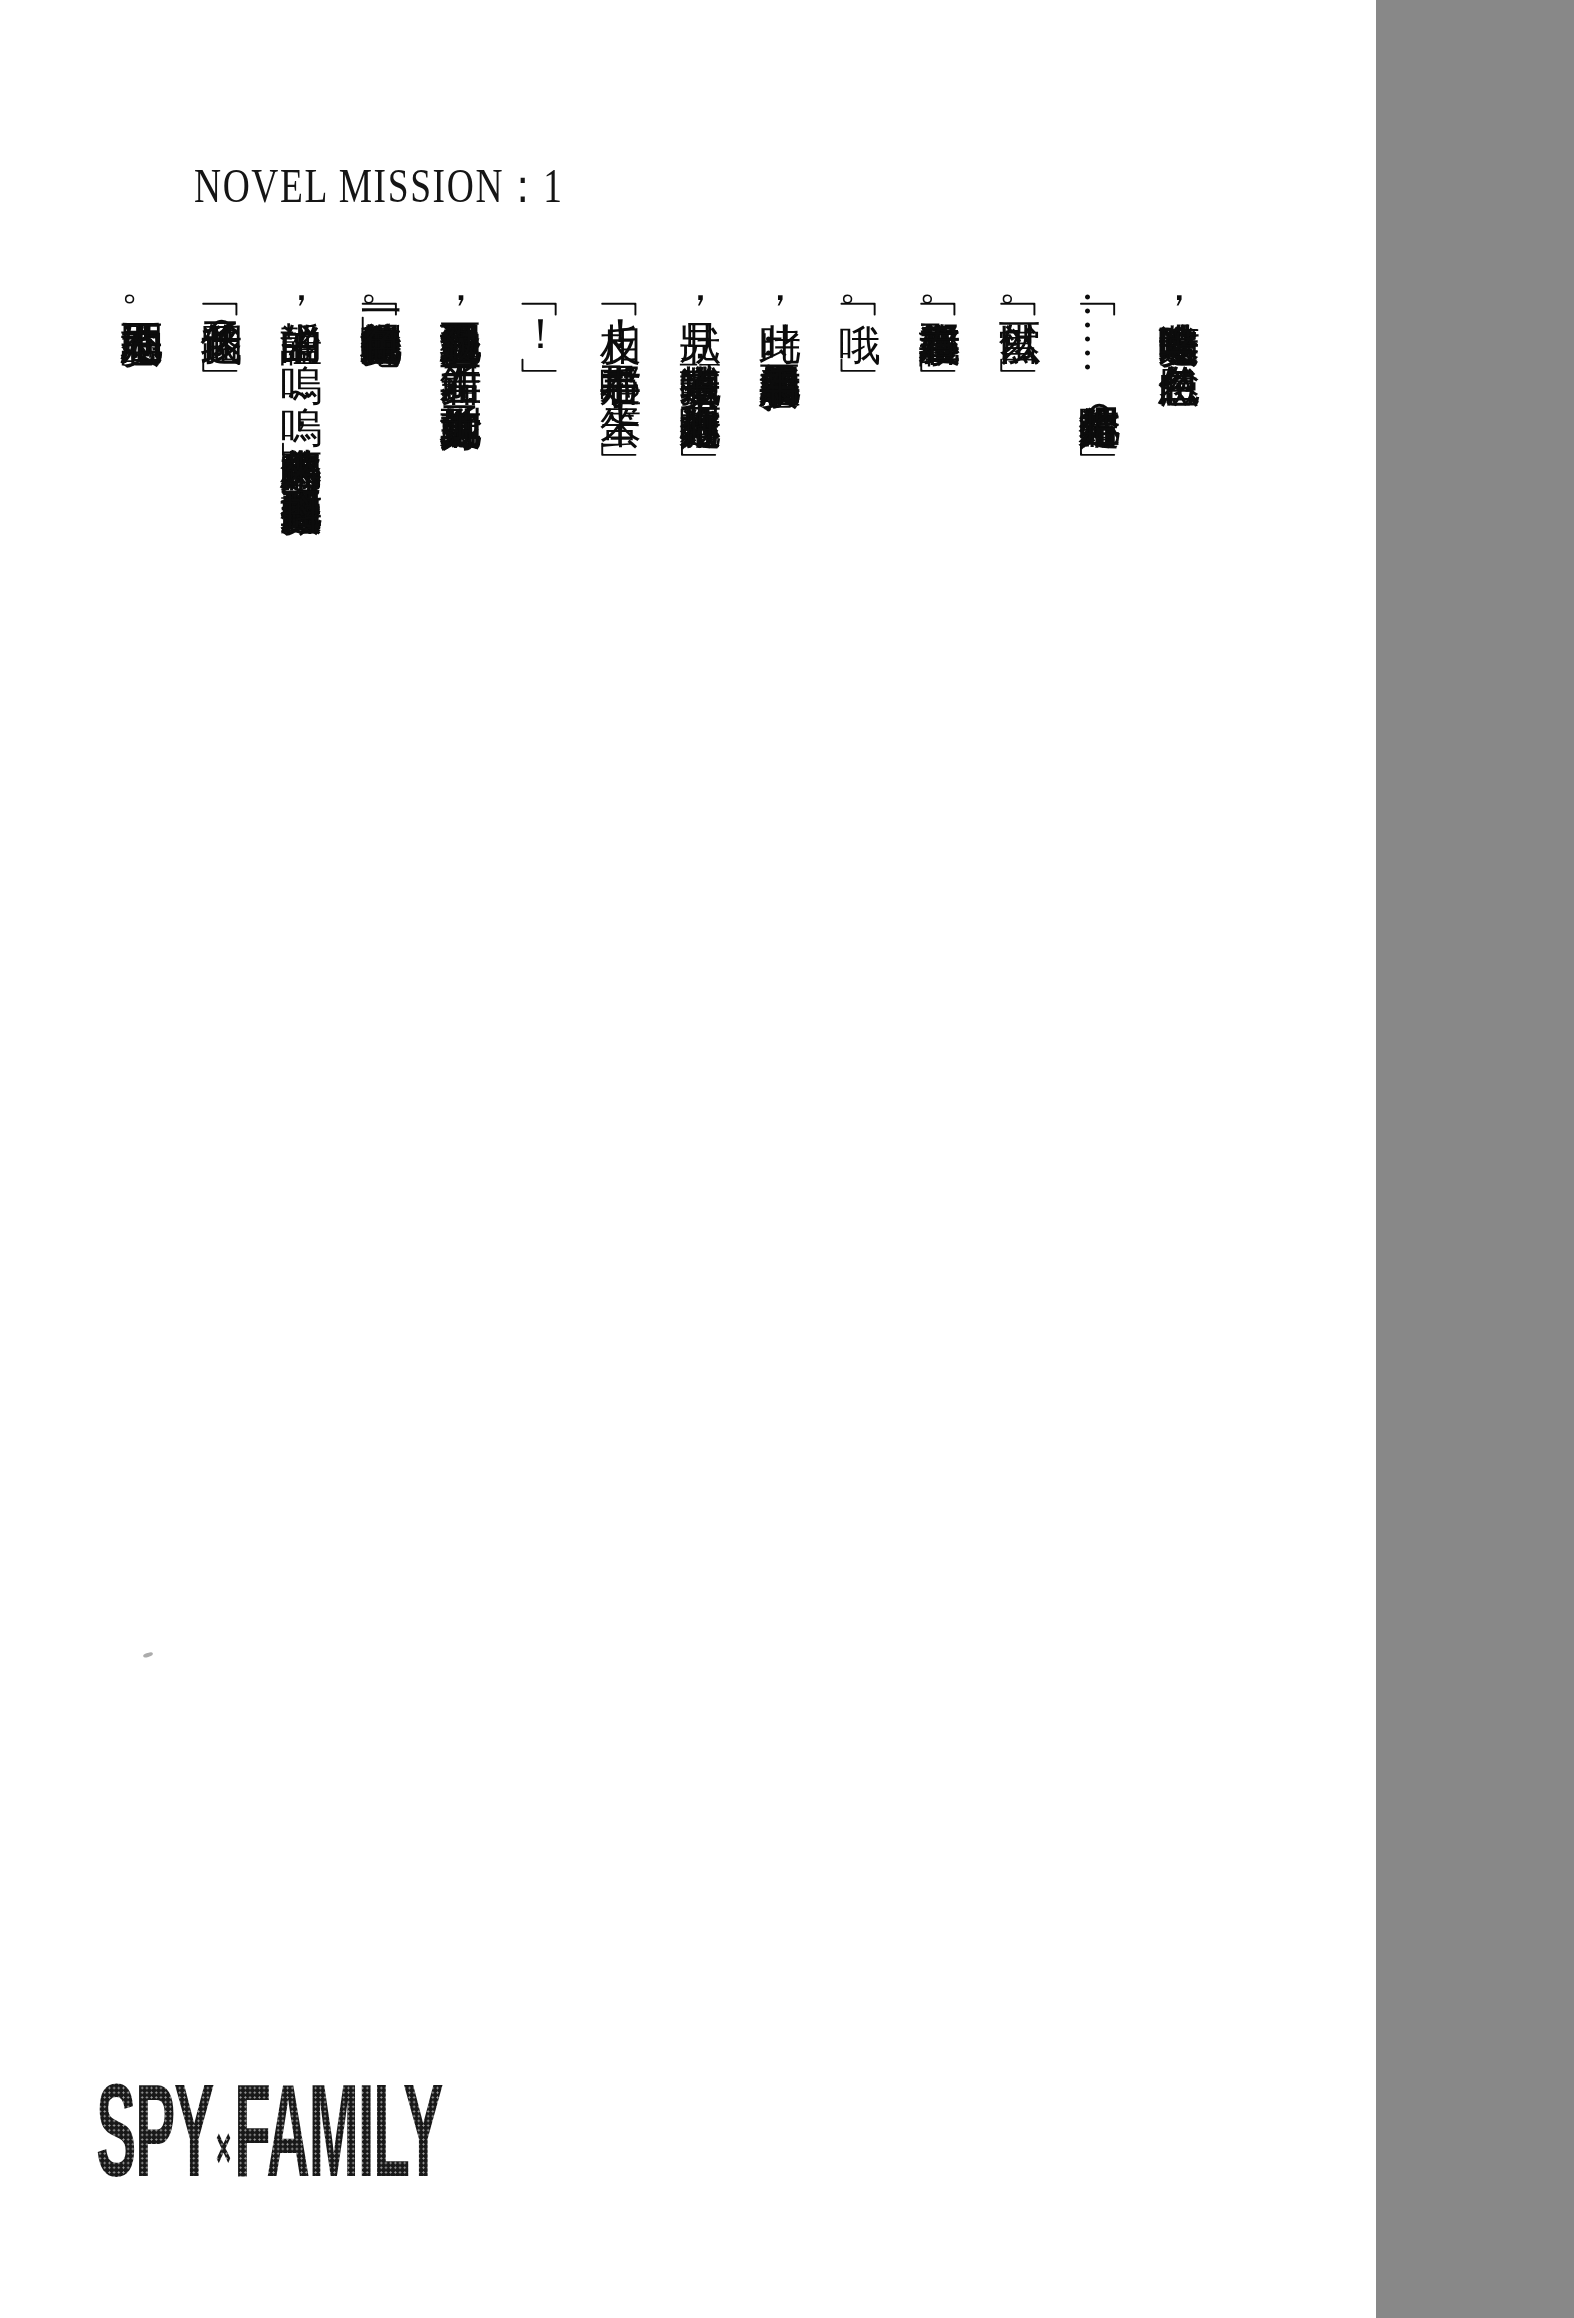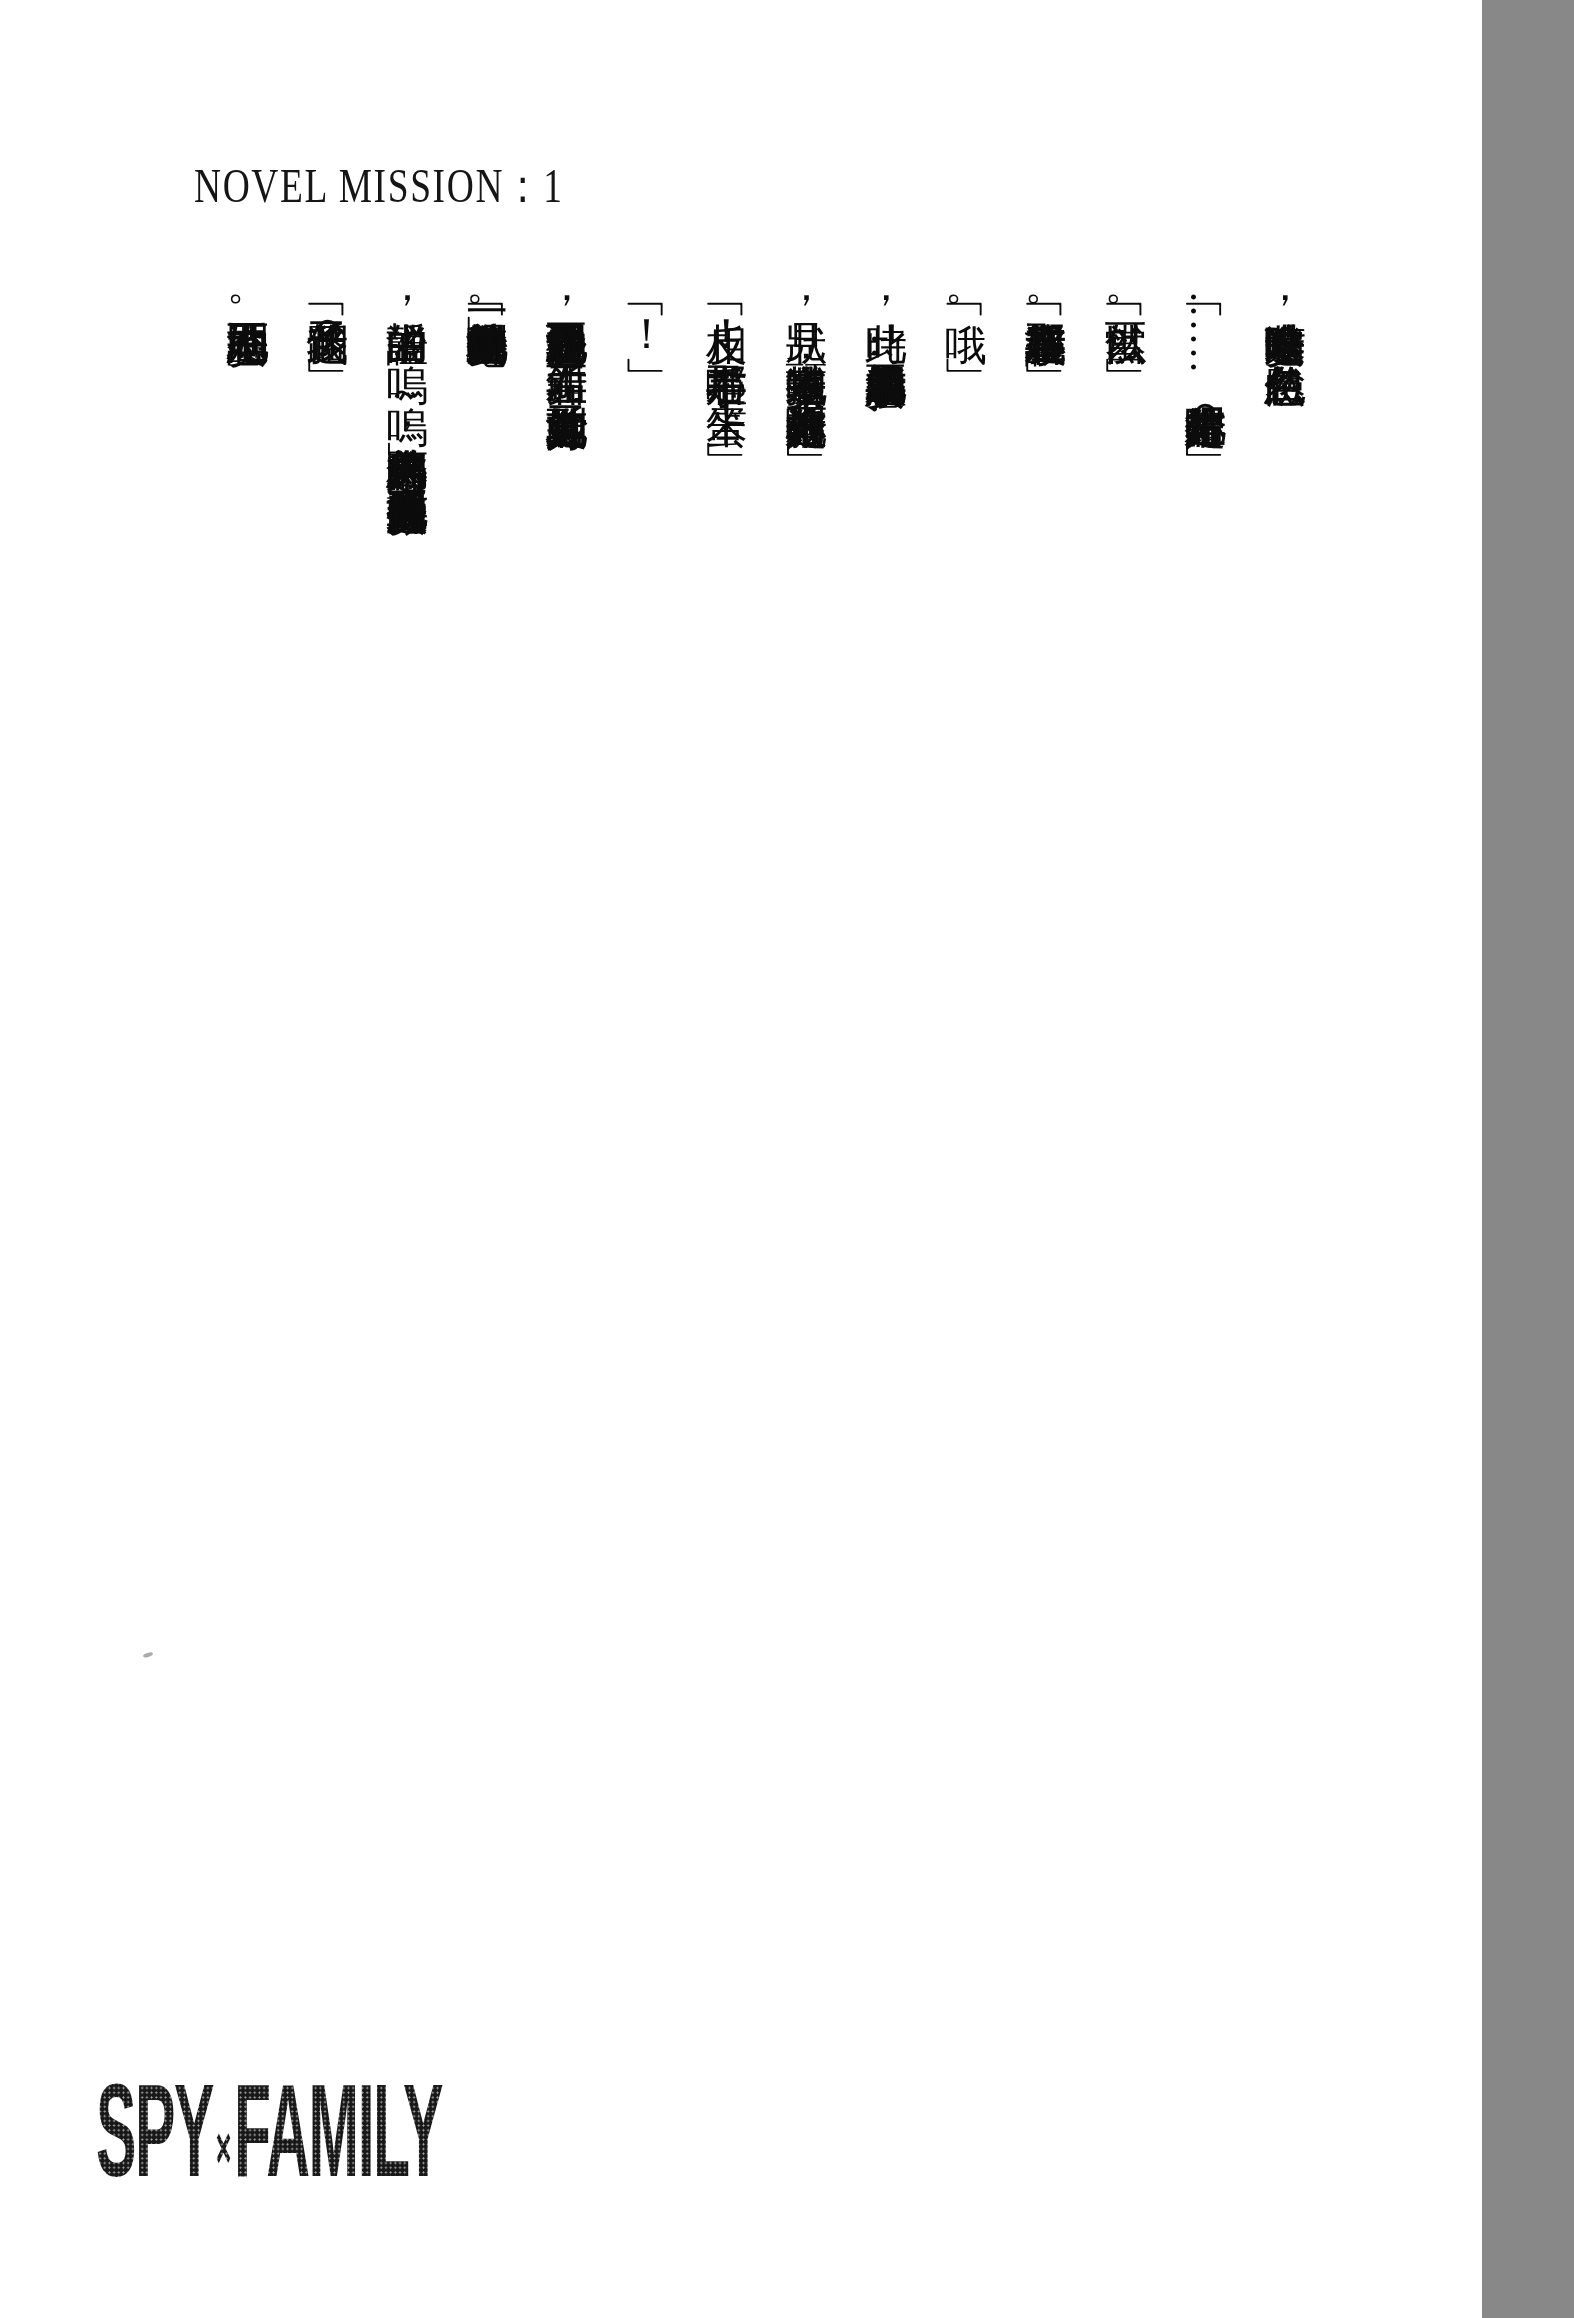--- a/index.html
+++ b/index.html
@@ -2,21 +2,21 @@
 <html style="font-size:8.4px"><head>
 <meta charset="utf-8">
 <style>
   html, body {
     margin: 0;
     padding: 0;
     background: #888;
   }
   .page {
     position: relative;
-    width: 1482px;
+    width: 1376px;
     height: 2319px;
     background: #ffffff;
     overflow: hidden;
     color: #0d0d0d;
     text-decoration: underline;
   }
 
   
   .page-header {
     position: absolute;

